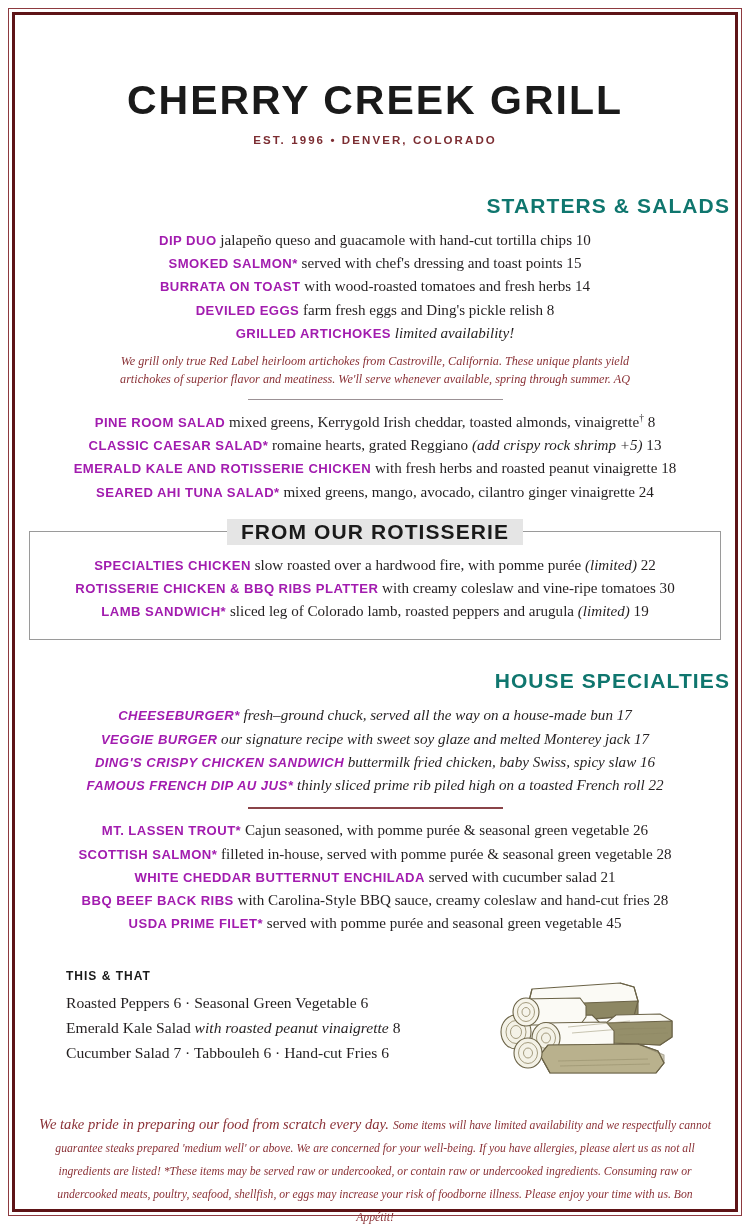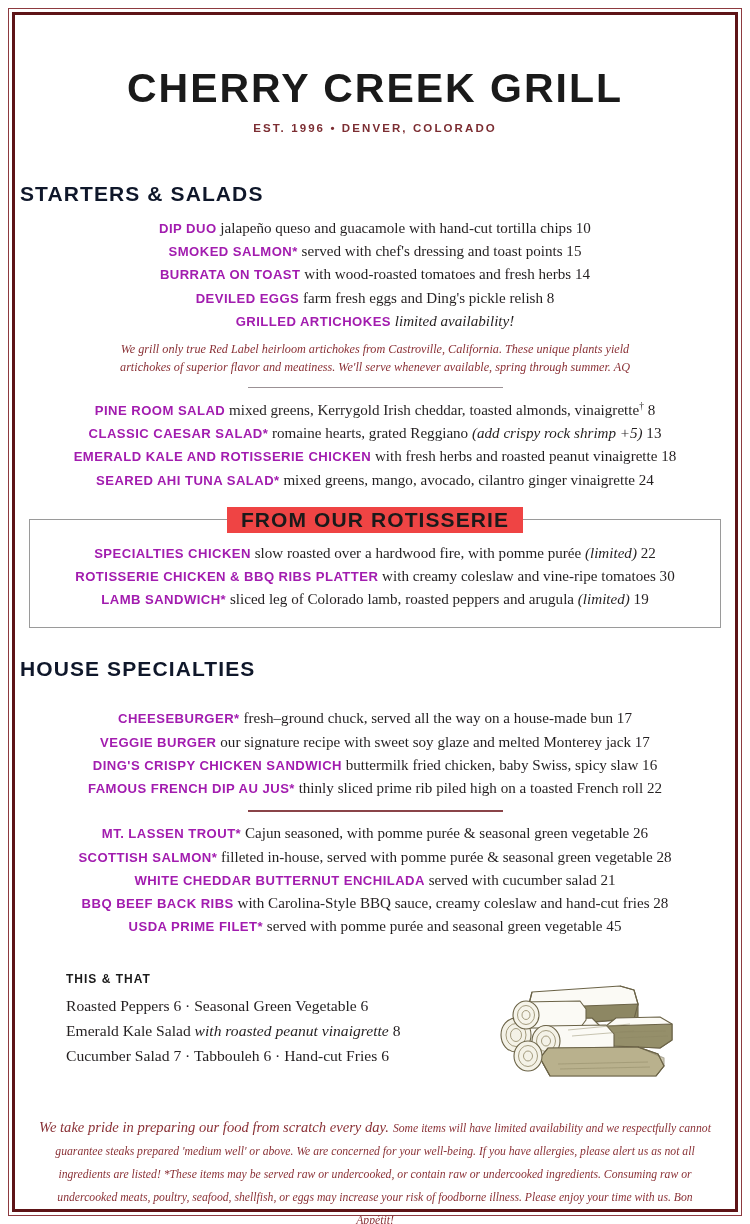--- a/index.html
+++ b/index.html
@@ -29,21 +29,21 @@
     position: absolute;
     left: 12px; top: 12px;
     width: 726px; height: 1200px;
     border: 3px solid #5e1417;
     box-sizing: border-box;
     pointer-events: none;
   }
 
   .page {
     position: absolute;
-    left: 20px; top: 20px;
+    left: 20px; top: 32px;
     width: 710px;
     height: 1184px;
     box-sizing: border-box;
   }
 
   
   .masthead { text-align: center; padding-top: 48px; }
   .brand {
     font-family: "Liberation Sans", sans-serif;
     font-weight: 700;
@@ -61,22 +61,22 @@
     color: #7c2d32;
     margin-top: 13px;
   }
 
   
   .section-head {
     font-family: "Liberation Sans", sans-serif;
     font-weight: 700;
     font-size: 21px;
     letter-spacing: 1.1px;
-    text-align: left;
-    color: #0f172a;
+    text-align: right;
+    color: #0f766e;
   }
 
   
   .item {
     text-align: center;
     font-size: 15.1px;
     line-height: 1.54;
     color: #231f20;
   }
   .item .nm {
@@ -121,21 +121,21 @@
     box-sizing: border-box;
     padding: 22px 10px 16px;
   }
   .boxed-title-wrap {
     position: absolute;
     top: -13px; left: 0; right: 0;
     text-align: center;
   }
   .boxed-title {
     display: inline-block;
-    background: #ef4444;
+    background: #e5e5e5;
     padding: 0 14px;
     font-family: "Liberation Sans", sans-serif;
     font-weight: 700;
     font-size: 21px;
     letter-spacing: 1.1px;
     color: #1a1a1a;
     line-height: 26px;
   }
 
   
@@ -239,21 +239,21 @@
       </div>
       <div class="item">
         <span class="nm">LAMB SANDWICH*</span><span class="dsc"> sliced leg of Colorado lamb, roasted peppers and arugula  </span><span class="dsc it">(limited)</span> <span class="pr">19</span>
       </div>
     </div>
   </div>
 
   <div style="margin-top:29px;">
     <div class="section-head">HOUSE SPECIALTIES</div>
 
-    <div style="margin-top:26px;">
+    <div style="margin-top:11px;font-style:italic;">
       <div class="item">
         <span class="nm">CHEESEBURGER*</span><span class="dsc"> fresh–ground chuck, served all the way on a house-made bun </span><span class="pr">17</span>
       </div>
       <div class="item">
         <span class="nm">VEGGIE BURGER</span><span class="dsc"> our signature recipe with sweet soy glaze and melted Monterey jack </span><span class="pr">17</span>
       </div>
       <div class="item">
         <span class="nm">DING'S CRISPY CHICKEN SANDWICH</span><span class="dsc"> buttermilk fried chicken, baby Swiss, spicy slaw </span><span class="pr">16</span>
       </div>
       <div class="item">

